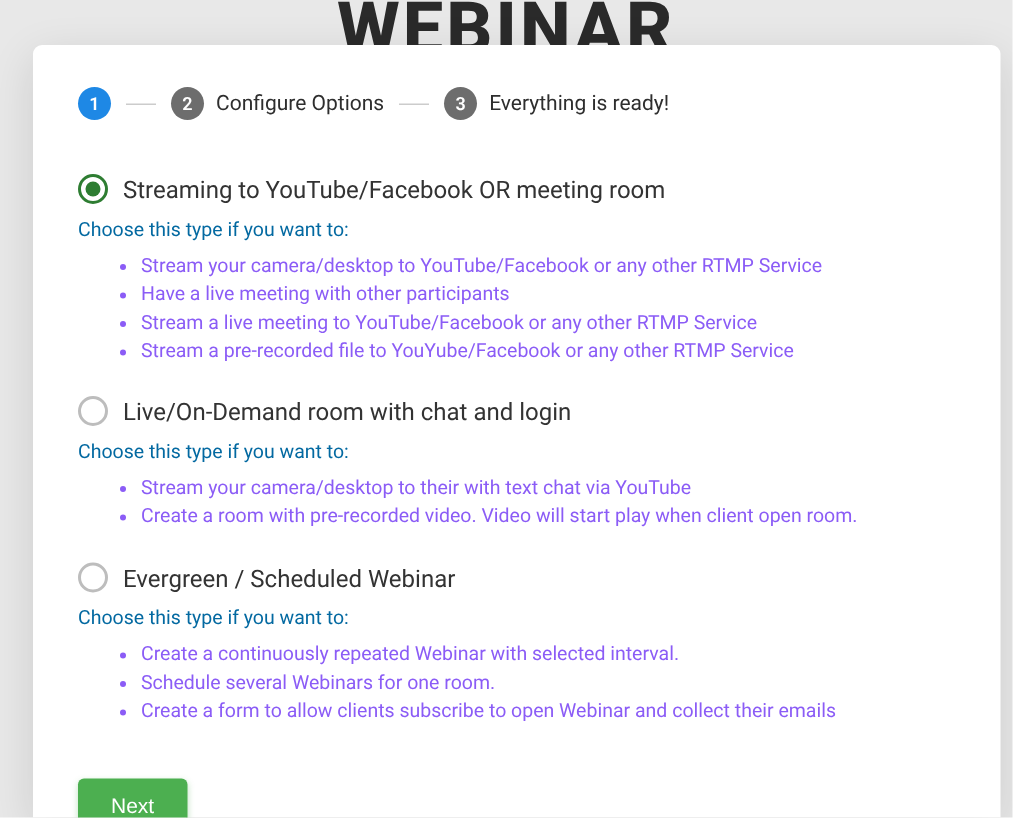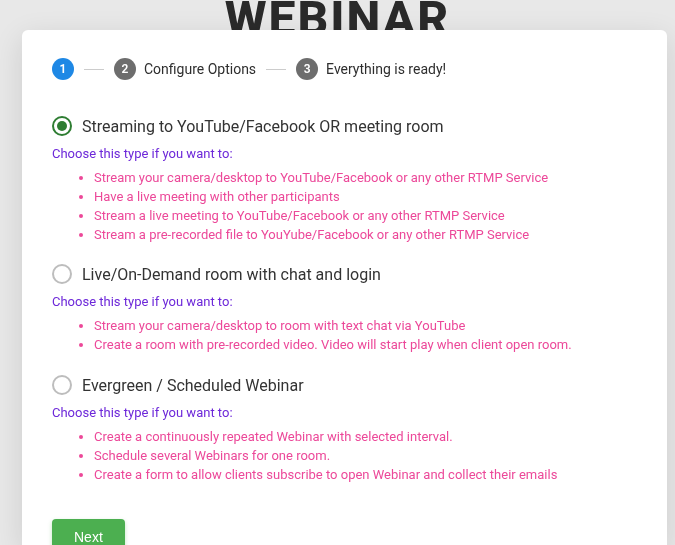--- a/index.html
+++ b/index.html
@@ -84,31 +84,31 @@
     top: 3px; left: 3px; right: 3px; bottom: 3px;
     background: #2e7d32;
     border-radius: 50%;
   }
   .option-title {
     font-size: 16px;
     color: #333;
   }
   .hint {
     font-size: 13px;
-    color: #6d28d9;
+    color: #0369a1;
     margin-bottom: 8px;
   }
   ul.bullets {
     list-style: disc;
     padding-left: 42px;
     margin-bottom: 6px;
   }
   ul.bullets li {
     font-size: 13px;
-    color: #ec4899;
+    color: #8b5cf6;
     line-height: 1.45;
   }
   .next-btn {
     margin-top: 14px;
     background: #4caf50;
     color: #fff;
     border: none;
     border-radius: 4px;
     padding: 10px 22px;
     font-size: 14px;
@@ -156,21 +156,21 @@
   </div>
 
   
   <div class="option">
     <div class="option-head">
       <span class="radio"></span>
       <span class="option-title">Live/On-Demand room with chat and login</span>
     </div>
     <div class="hint">Choose this type if you want to:</div>
     <ul class="bullets">
-      <li>Stream your camera/desktop to room with text chat via YouTube</li>
+      <li>Stream your camera/desktop to their with text chat via YouTube</li>
       <li>Create a room with pre-recorded video. Video will start play when client open room.</li>
     </ul>
   </div>
 
   
   <div class="option">
     <div class="option-head">
       <span class="radio"></span>
       <span class="option-title">Evergreen / Scheduled Webinar</span>
     </div>

